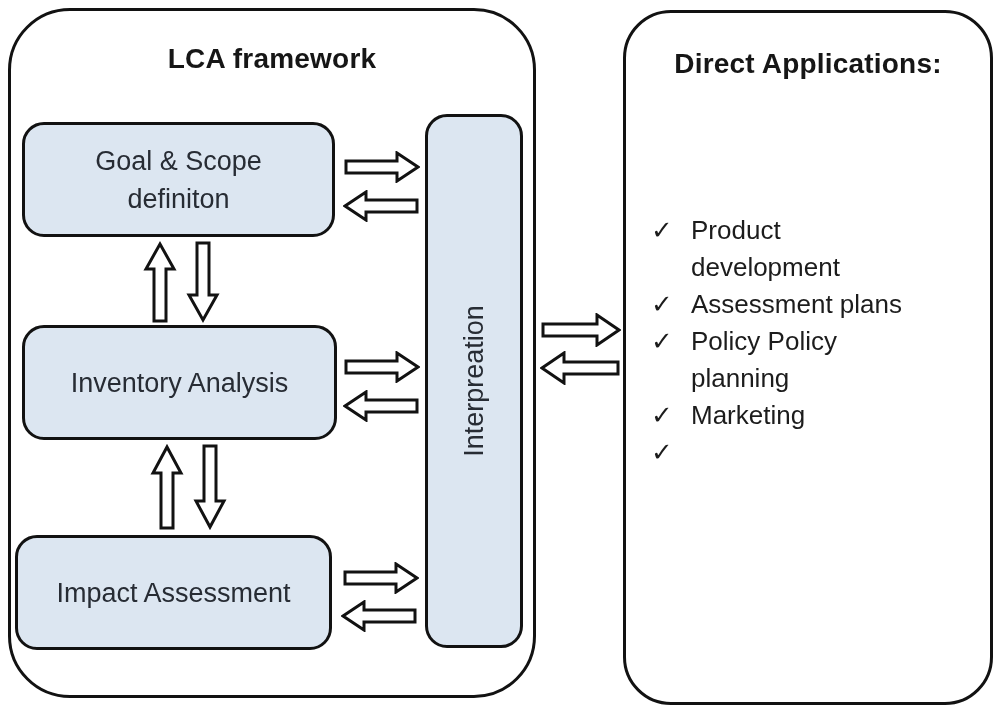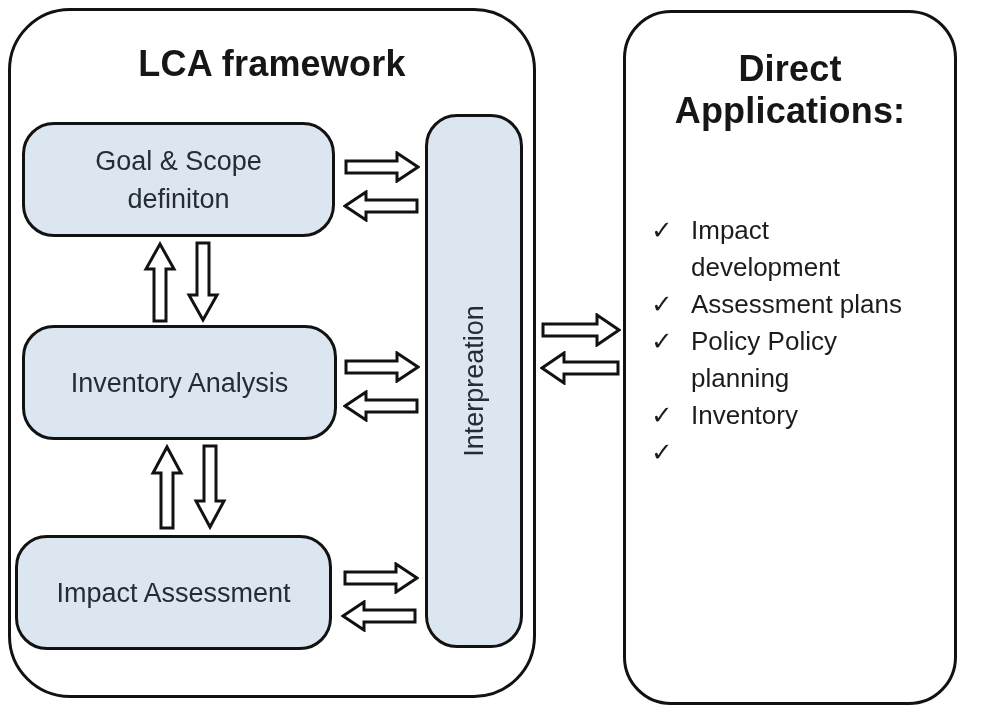--- a/index.html
+++ b/index.html
@@ -21,41 +21,41 @@
     border: 3px solid #121212;
     background: #ffffff;
   }
   .panel-lca {
     left: 8px; top: 8px;
     width: 528px; height: 690px;
     border-radius: 62px;
   }
   .panel-apps {
     left: 623px; top: 10px;
-    width: 334px; height: 695px;
+    width: 370px; height: 695px;
     border-radius: 48px;
   }
   .panel-title {
     position: absolute;
     left: 0; right: 0;
     text-align: center;
-    font-size: 36px;
+    font-size: 28px;
     font-weight: bold;
     color: #161616;
     letter-spacing: 0.2px;
   }
   .panel-lca .panel-title { top: 32px; }
   .panel-apps .panel-title { top: 35px; }
 
   .node {
     position: absolute;
     box-sizing: border-box;
     background: #dce6f1;
     border: 3px solid #121212;
-    border-radius: 32px;
+    border-radius: 22px;
     display: flex;
     align-items: center;
     justify-content: center;
     text-align: center;
     font-size: 27px;
     line-height: 38px;
     color: #272c34;
   }
   .node-goal      { left: 22px;  top: 122px; width: 313px; height: 115px; }
   .node-inventory { left: 22px;  top: 325px; width: 315px; height: 115px; }
@@ -188,32 +188,32 @@
   </div>
   <div class="arrow" style="left:540px; top:351px;">
     <svg width="80" height="34" viewBox="0 0 80 34">
       <path d="M78 11 H24 V2 L2 17 L24 32 V23 H78 Z" fill="#ffffff" stroke="#121212" stroke-width="3"></path>
     </svg>
   </div>
 
   <div class="checklist">
     <div class="check-item">
       <span class="check-mark">✓</span>
-      <span class="check-text">Impact development</span>
+      <span class="check-text">Product development</span>
     </div>
     <div class="check-item">
       <span class="check-mark">✓</span>
       <span class="check-text">Assessment plans</span>
     </div>
     <div class="check-item">
       <span class="check-mark">✓</span>
       <span class="check-text">Policy Policy planning</span>
     </div>
     <div class="check-item">
       <span class="check-mark">✓</span>
-      <span class="check-text">Inventory</span>
+      <span class="check-text">Marketing</span>
     </div>
     <div class="check-item">
       <span class="check-mark">✓</span>
     </div>
   </div>
 
 </div>
 
 </body></html>

